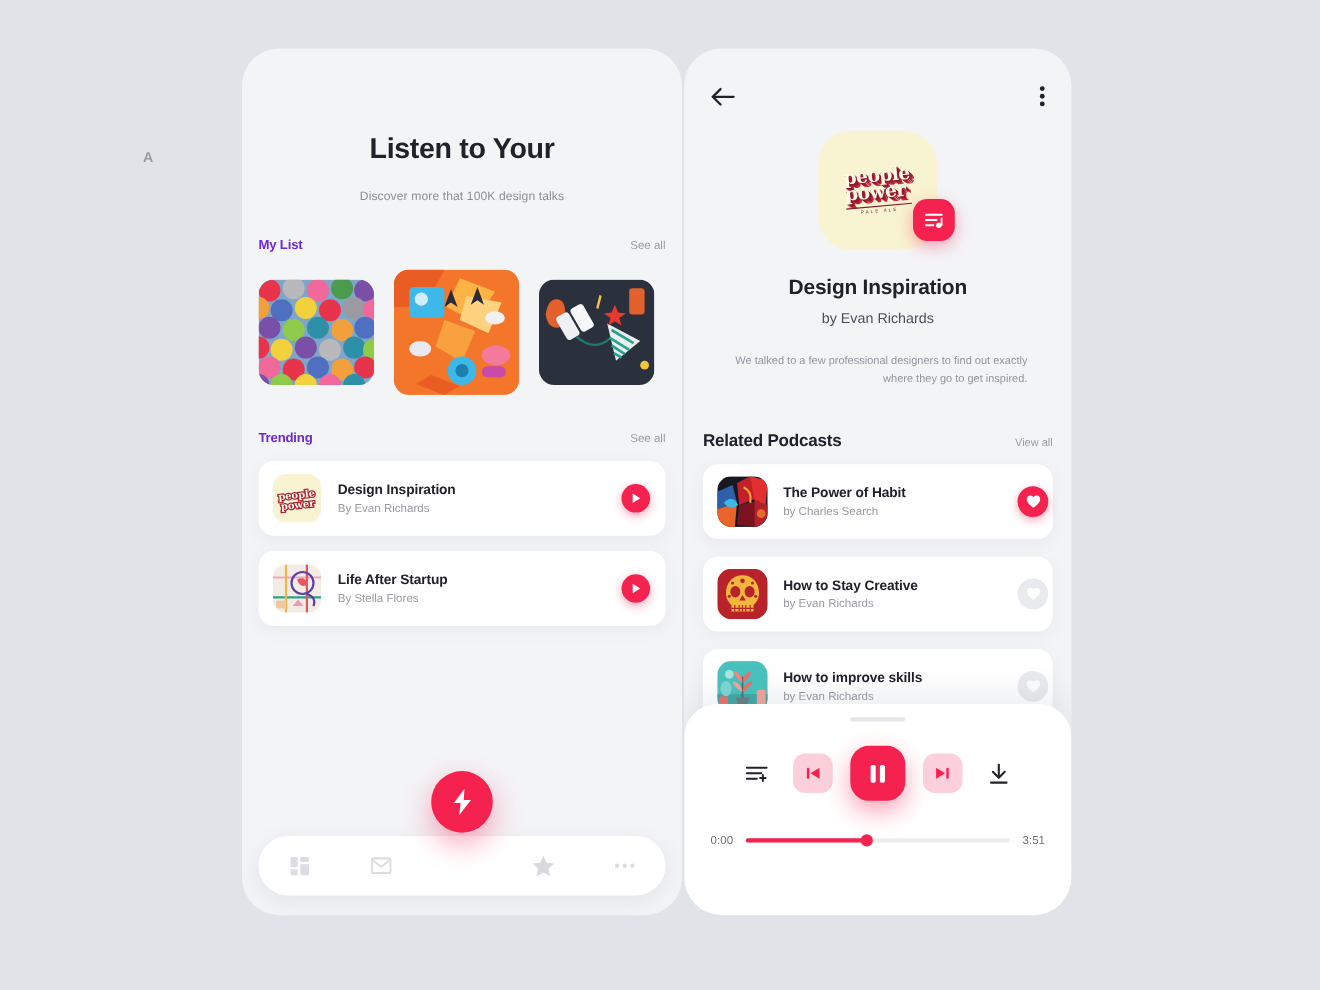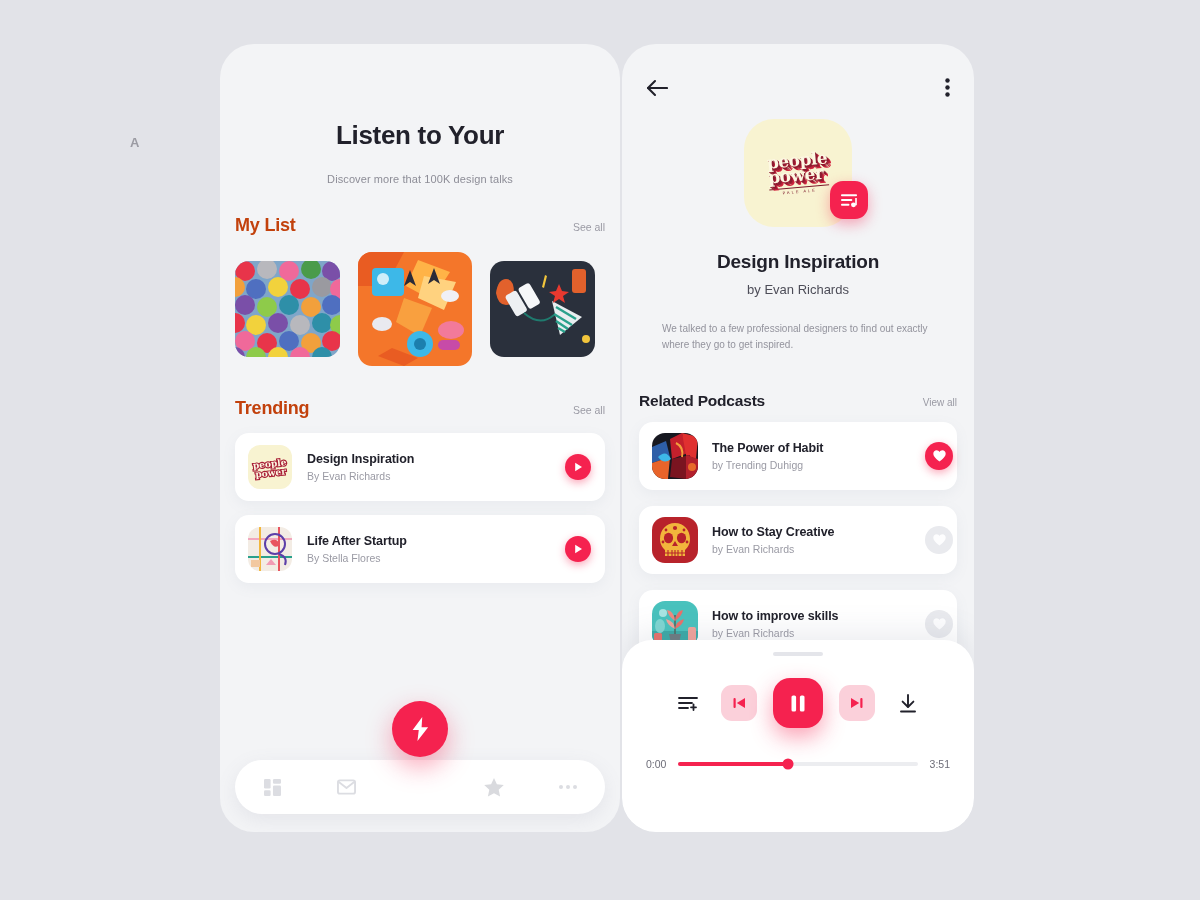--- a/index.html
+++ b/index.html
@@ -47,21 +47,21 @@
   .search-btn {
     width: 42px; height: 42px; border-radius: 12px; border: none;
     background: #f5224f; display: flex; align-items: center; justify-content: center;
     cursor: pointer; box-shadow: 0 4px 12px rgba(245,34,79,.35);
   }
 
   .sec-head {
     display: flex; align-items: baseline; justify-content: space-between;
     margin: 30px 15px 0 15px;
   }
-  .sec-title { font-size: 18px; font-weight: 700; color: #c2410c; letter-spacing: -.2px; }
+  .sec-title { font-size: 12px; font-weight: 700; color: #6d28d9; letter-spacing: -.2px; }
   .sec-link { font-size: 10.5px; color: #9a9aa4; cursor: pointer; }
 
   .cards-row {
     display: flex; gap: 18px; margin: 14px 0 0 15px; align-items: center;
     overflow: hidden; height: 118px;
   }
   .mcard { flex: 0 0 auto; border-radius: 14px; overflow: hidden; position: relative; }
   .mcard.c1 { width: 105px; height: 96px; }
   .mcard.c2 { width: 114px; height: 114px; }
   .mcard.c3 { width: 105px; height: 96px; }
@@ -114,21 +114,21 @@
   }
   .pp-sub { font-size: 4px; letter-spacing: 2px; color: #7c1a2c; text-align: center; margin-top: 4px; border-top: 1px solid #7c1a2c; padding-top: 1px; }
   .art-badge {
     position: absolute; right: -22px; bottom: -10px; width: 38px; height: 38px;
     border-radius: 13px; background: #f5224f; display: flex; align-items: center;
     justify-content: center; box-shadow: 0 5px 14px rgba(245,34,79,.38); cursor: pointer;
   }
 
   .d-title { margin-top: 24px; text-align: center; font-size: 19px; font-weight: 700; color: #21212b; letter-spacing: -.2px; }
   .d-author { margin-top: 9px; text-align: center; font-size: 13px; color: #4d4d58; }
-  .d-desc { margin: 24px 40px 0 40px; text-align: left; font-size: 10px; line-height: 16px; color: #93939d; }
+  .d-desc { margin: 24px 40px 0 40px; text-align: right; font-size: 10px; line-height: 16px; color: #93939d; }
 
   .rel-head { display: flex; align-items: baseline; justify-content: space-between; margin: 39px 17px 0 17px; }
   .rel-title { font-size: 15.5px; font-weight: 700; color: #21212b; letter-spacing: -.2px; }
   .rel-link { font-size: 10px; color: #9a9aa4; cursor: pointer; }
 
   .rel-list { margin: 12px 17px 0 17px; }
   .rel-item {
     height: 68px; background: #fff; border-radius: 14px; display: flex; align-items: center;
     padding: 0 4px 0 13px; margin-bottom: 16px; box-shadow: 0 4px 14px rgba(120,125,150,.08);
     cursor: pointer;
@@ -428,21 +428,21 @@
             <path d="M18 6 L30 0 L36 20 L20 26Z" fill="#c4202c"></path>
             <path d="M30 0 L46 4 L44 26 L34 22Z" fill="#e03030"></path>
             <path d="M20 26 L38 22 L34 46 L18 44Z" fill="#7a1420"></path>
             <path d="M34 22 L46 26 L46 46 L34 46Z" fill="#b2202c"></path>
             <path d="M24 10 q8 4 6 14" stroke="#f2a03c" stroke-width="2" fill="none"></path>
             <circle cx="40" cy="34" r="4" fill="#e86a2a"></circle>
           </svg>
         </div>
         <div class="rel-meta">
           <div class="rel-name">The Power of Habit</div>
-          <div class="rel-by">by Trending Duhigg</div>
+          <div class="rel-by">by Charles Search</div>
         </div>
         <div class="heart on">
           <svg width="13" height="12" viewBox="0 0 14 13" fill="#ffffff">
             <path d="M7 12.4 C7 12.4 0.3 8.2 0.3 4.1 C0.3 1.9 1.9 0.4 3.9 0.4 C5.3 0.4 6.4 1.2 7 2.2 C7.6 1.2 8.7 0.4 10.1 0.4 C12.1 0.4 13.7 1.9 13.7 4.1 C13.7 8.2 7 12.4 7 12.4Z"></path>
           </svg>
         </div>
       </div>
 
       <div class="rel-item">
         <div class="rel-thumb">

